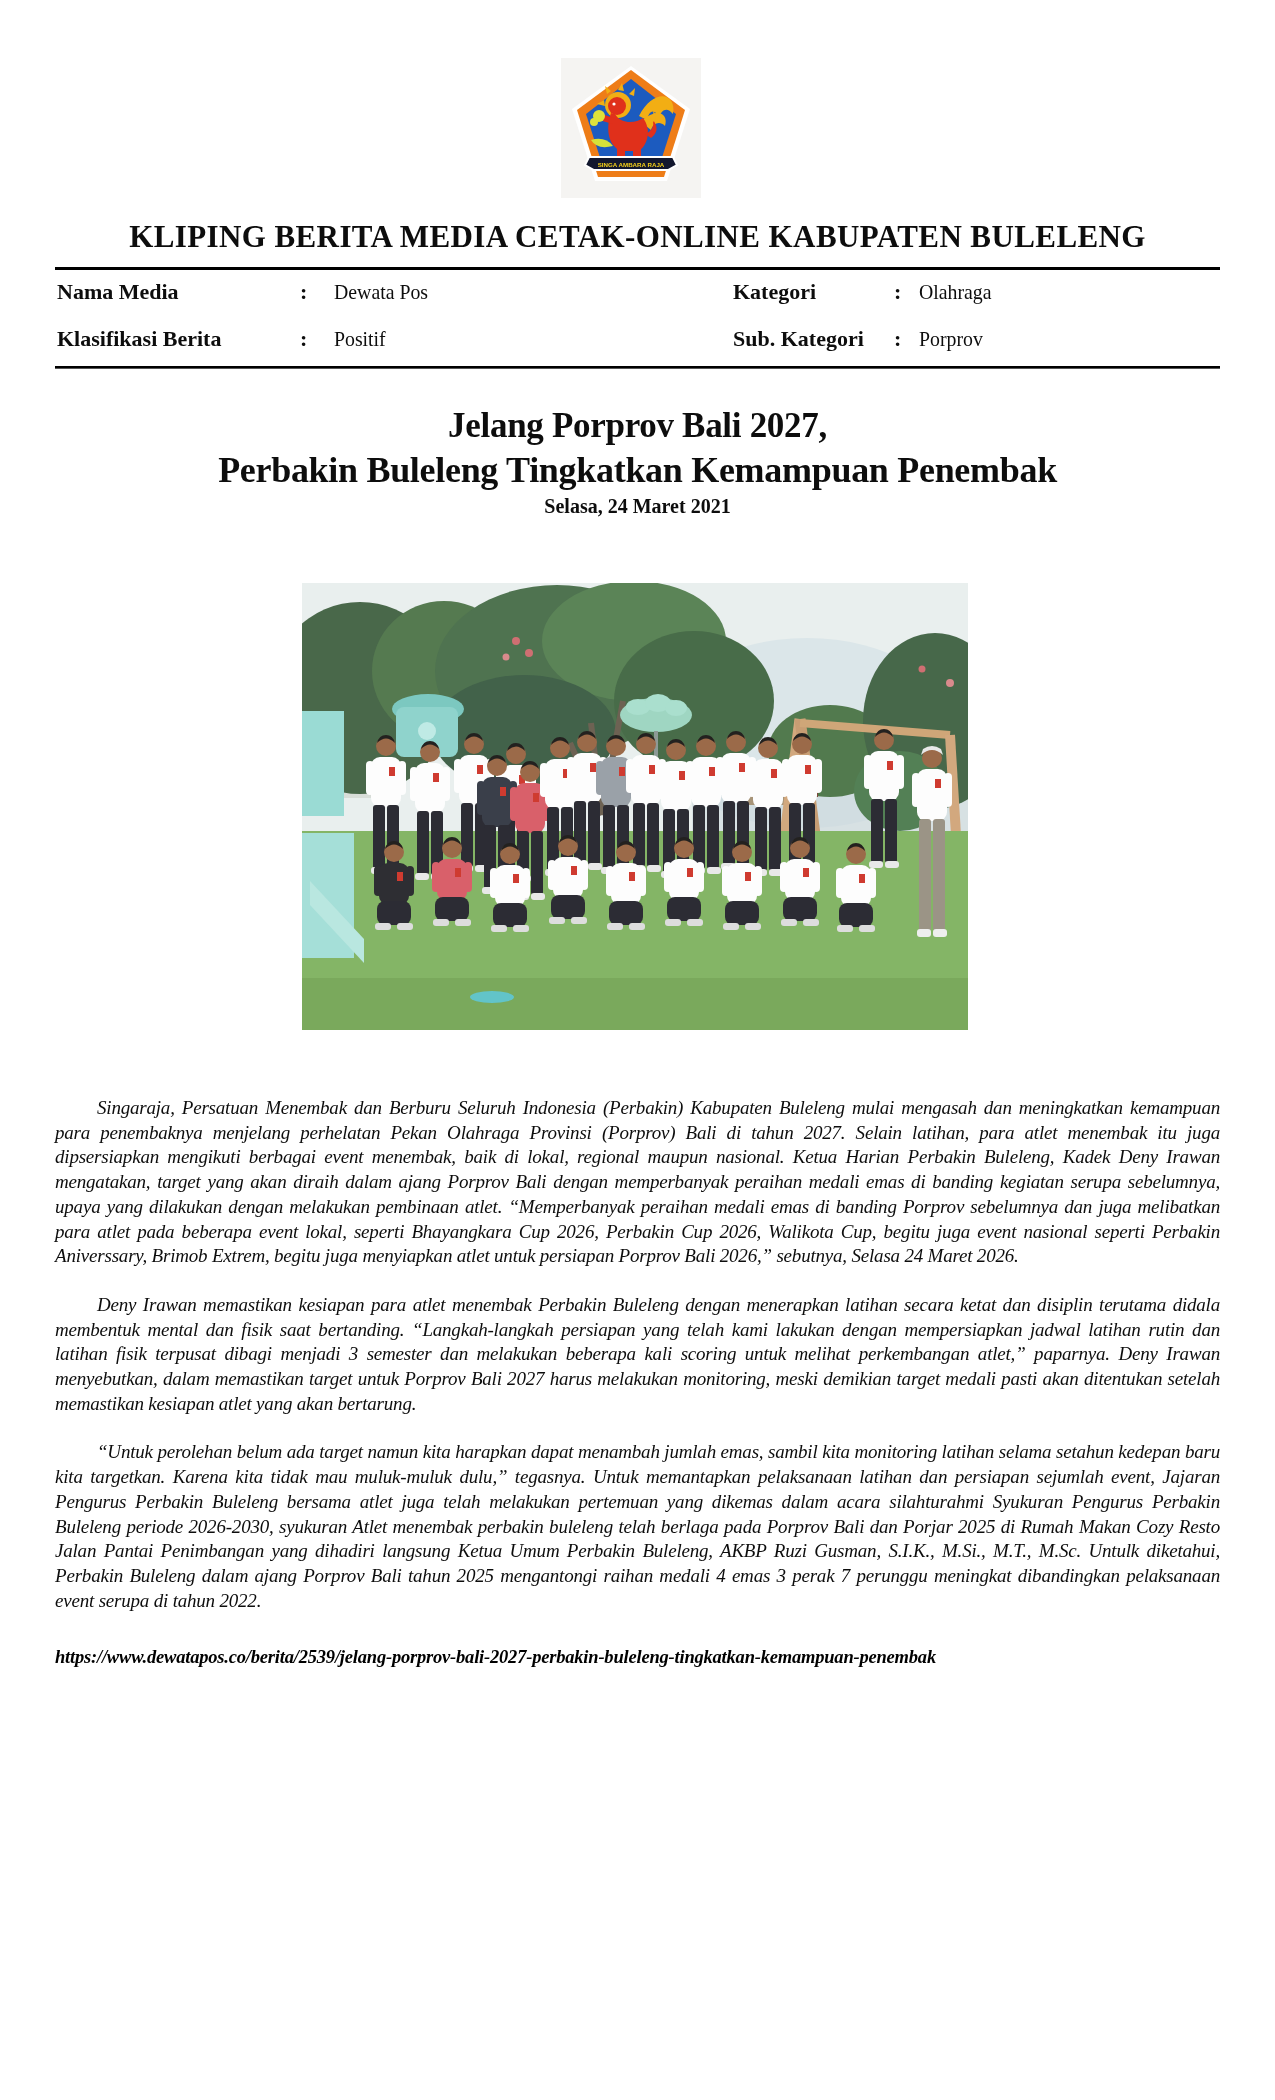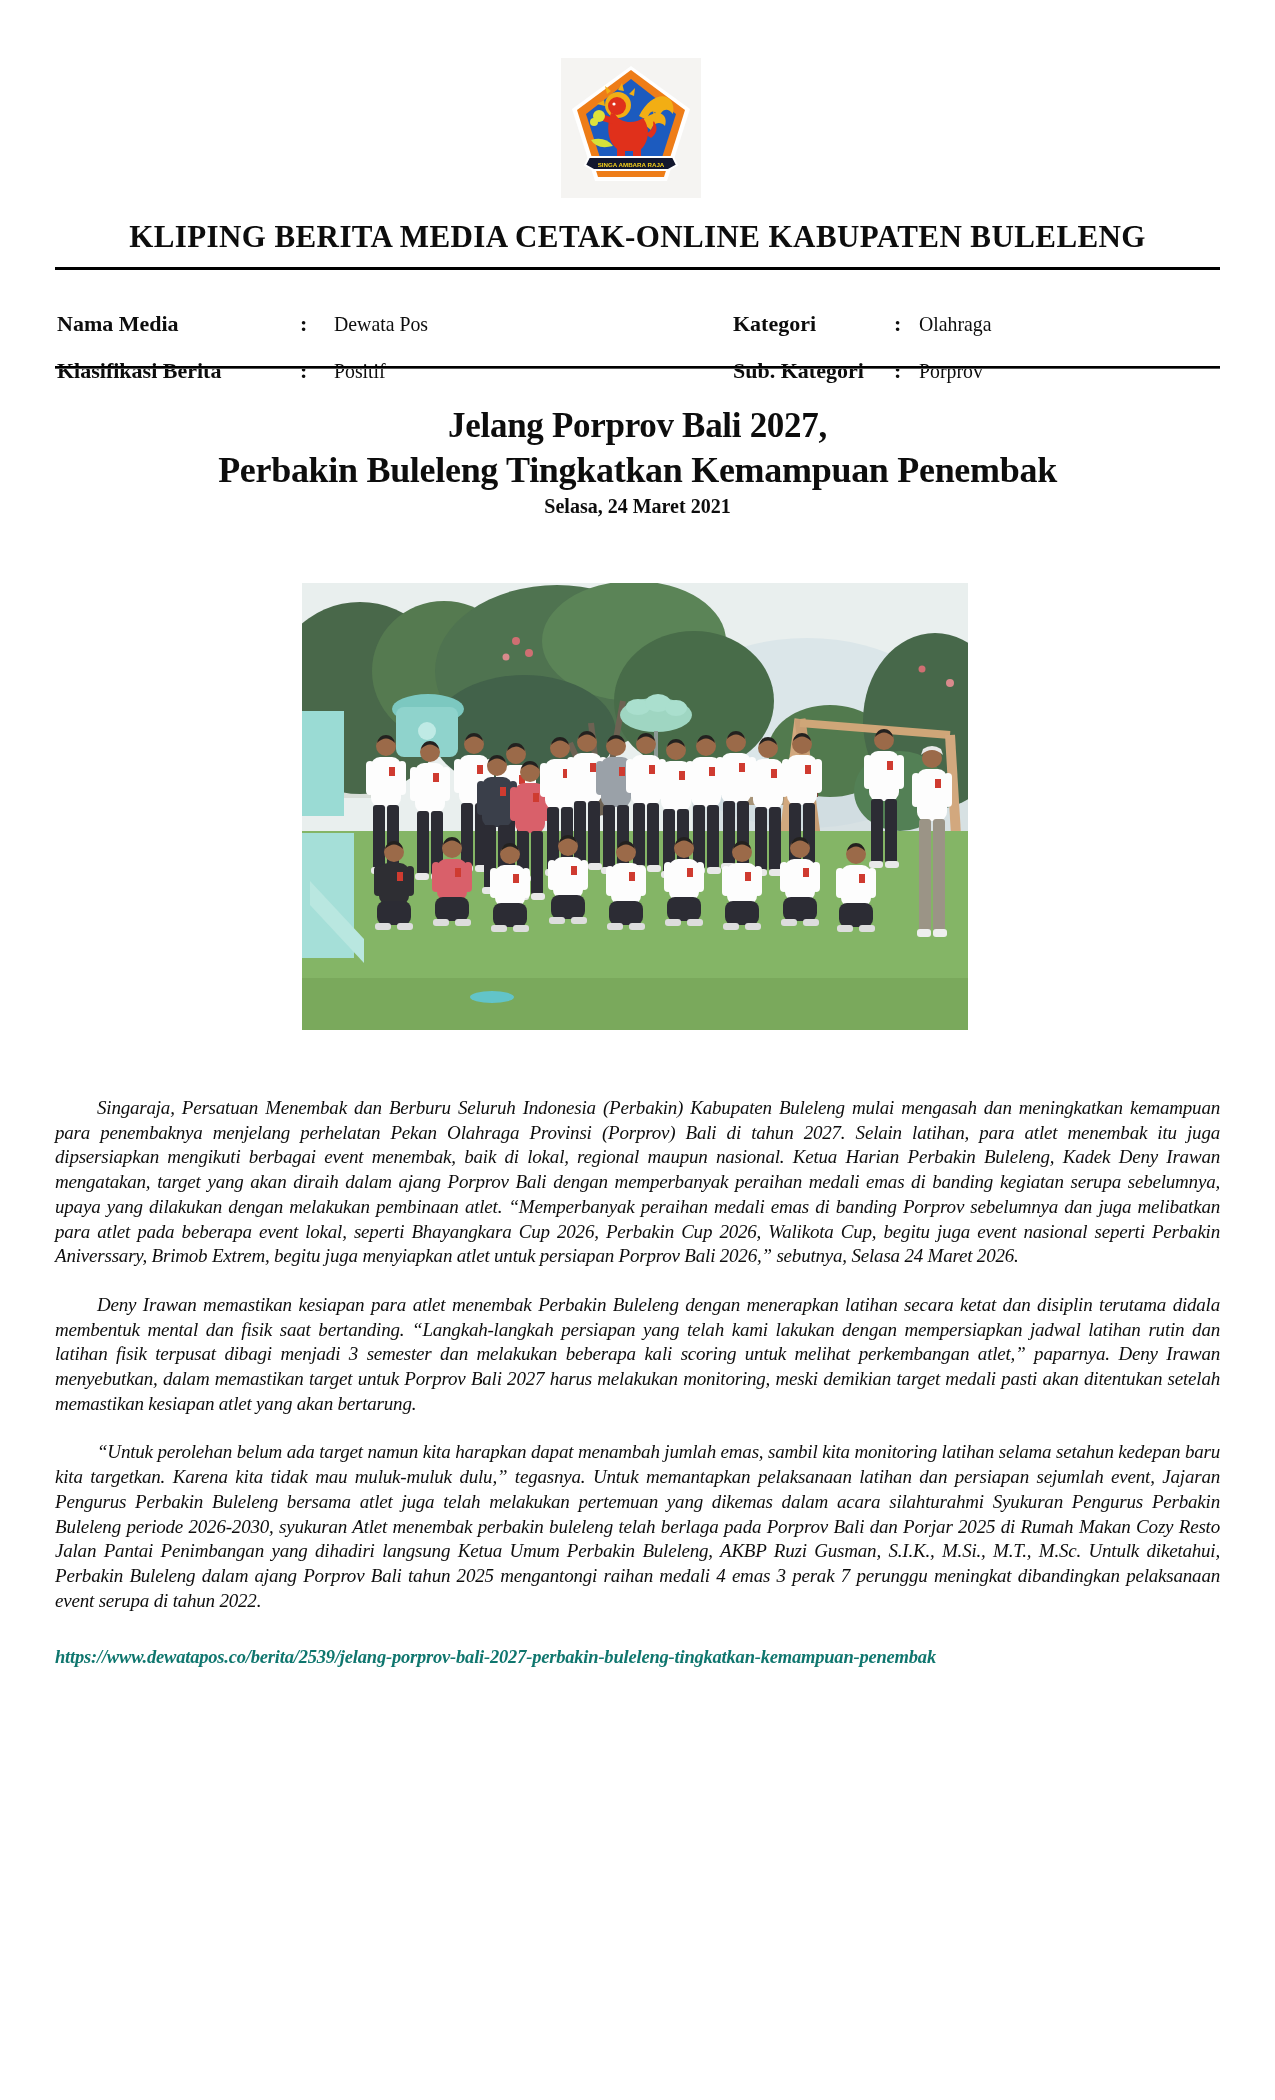--- a/index.html
+++ b/index.html
@@ -11,21 +11,21 @@
 
   
   .kliping-title{position:absolute;left:0;top:219px;width:100%;text-align:center;
         font-size:31px;font-weight:bold;letter-spacing:.4px;white-space:nowrap;}
 
   .rule-top{position:absolute;left:55px;top:267px;width:1165px;height:3px;background:#000;}
   .rule-bottom{position:absolute;left:55px;top:366px;width:1165px;height:2px;background:#000;
         border-bottom:1px solid #555;}
 
   
-  .meta-cell{position:absolute;font-size:22px;line-height:26px;white-space:nowrap;margin-top:32px;}
+  .meta-cell{position:absolute;font-size:22px;line-height:26px;white-space:nowrap;}
   .meta-label{font-weight:bold;}
   .meta-value{display:inline-block;transform:scaleX(.9);transform-origin:left;}
   .r1{top:279px;} .r2{top:326px;}
   .c-l-label{left:57px;} .c-l-colon{left:300px;font-weight:bold;} .c-l-value{left:334px;}
   .c-r-label{left:733px;} .c-r-colon{left:894px;font-weight:bold;} .c-r-value{left:919px;}
 
   
   .headline{position:absolute;left:0;width:100%;text-align:center;font-weight:bold;
         white-space:nowrap;letter-spacing:-.3px;}
   .headline.l1{top:406px;font-size:35px;}
@@ -35,21 +35,21 @@
 
   
   .photo{position:absolute;left:302px;top:583px;width:666px;height:447px;overflow:hidden;}
   .photo svg{display:block;}
 
   
   .body-text{position:absolute;left:55px;top:1096px;width:1165px;
         font-size:19px;line-height:24.7px;text-align:justify;letter-spacing:-.2px;font-style:italic;}
   .body-text p{margin:0 0 24px 0;text-indent:42px;}
   .source-url{display:block;margin-top:32px;font-weight:bold;font-size:18.5px;
-        color:#0f766e;text-decoration:none;letter-spacing:-.2px;}
+        color:#000000;text-decoration:none;letter-spacing:-.2px;}
 
   
   .footer-line1{position:absolute;left:0;top:1960px;width:100%;text-align:center;
         font-family:"Liberation Sans",sans-serif;font-size:21px;color:#8b5cf6;margin-left:19px;}
   .footer-line2{position:absolute;left:0;top:1985px;width:100%;text-align:center;
         font-size:23px;font-weight:bold;letter-spacing:-.2px;white-space:nowrap;}
 </style>
 </head>
 <body>
 

